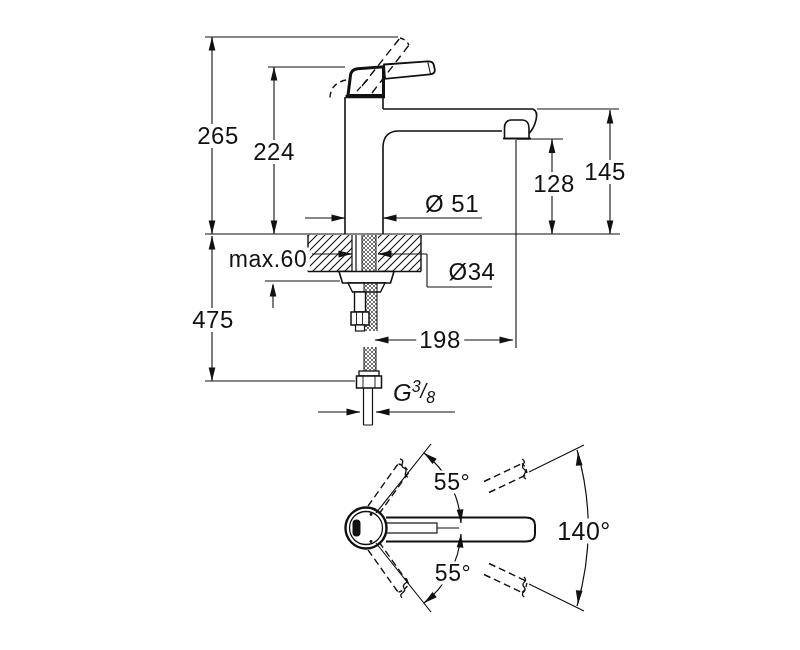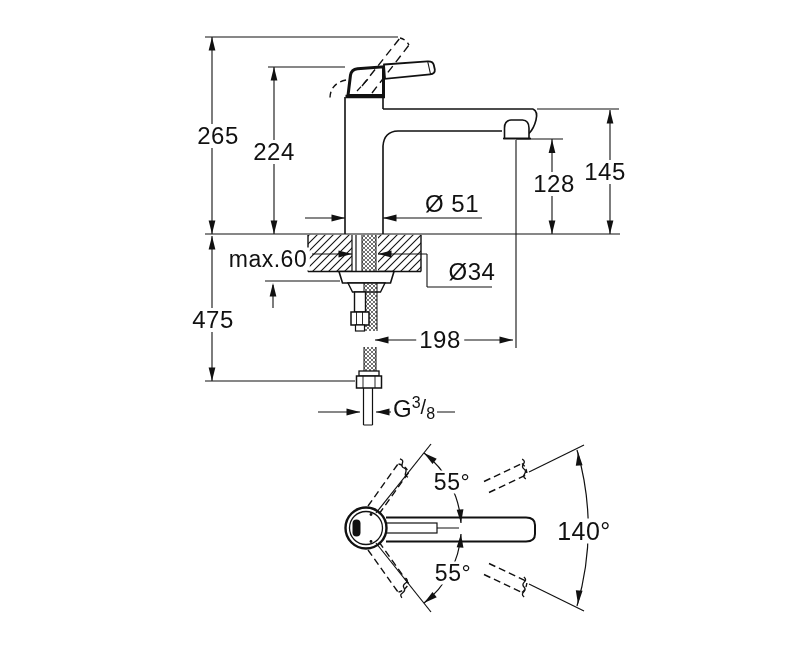--- a/index.html
+++ b/index.html
@@ -200,21 +200,21 @@
 <div class="lbl" style="left:218px;top:136px;">265</div>
 <div class="lbl" style="left:274px;top:152px;text-align:center;">224</div>
 <div class="lbl" style="left:554px;top:184px;">128</div>
 <div class="lbl" style="left:605px;top:172px;">145</div>
 <div class="lbl" style="left:213px;top:308px;margin-top:12px;">475</div>
 <div class="lbl small" style="left:268px;top:259px;">max.60</div>
 <div class="lbl" style="left:452px;top:204px;">Ø 51</div>
 <div class="lbl" style="left:472px;top:272px;">Ø34</div>
 <div class="lbl" style="left:440px;top:340px;text-align:right;">198</div>
 
-<div class="thread" style="left:391px;top:397px;">
+<div class="thread" style="left:391px;top:381px;font-style:italic;">
   <span>G</span><span class="sup">3</span><span class="slash">/</span><span class="sub">8</span>
 </div>
 
 <div class="lbl ang" style="left:452px;top:482px;">55°</div>
 <div class="lbl ang" style="left:453px;top:573px;">55°</div>
 <div class="lbl big" style="left:584px;top:531px;">140°</div>
 
 </div>
 
 </body></html>

